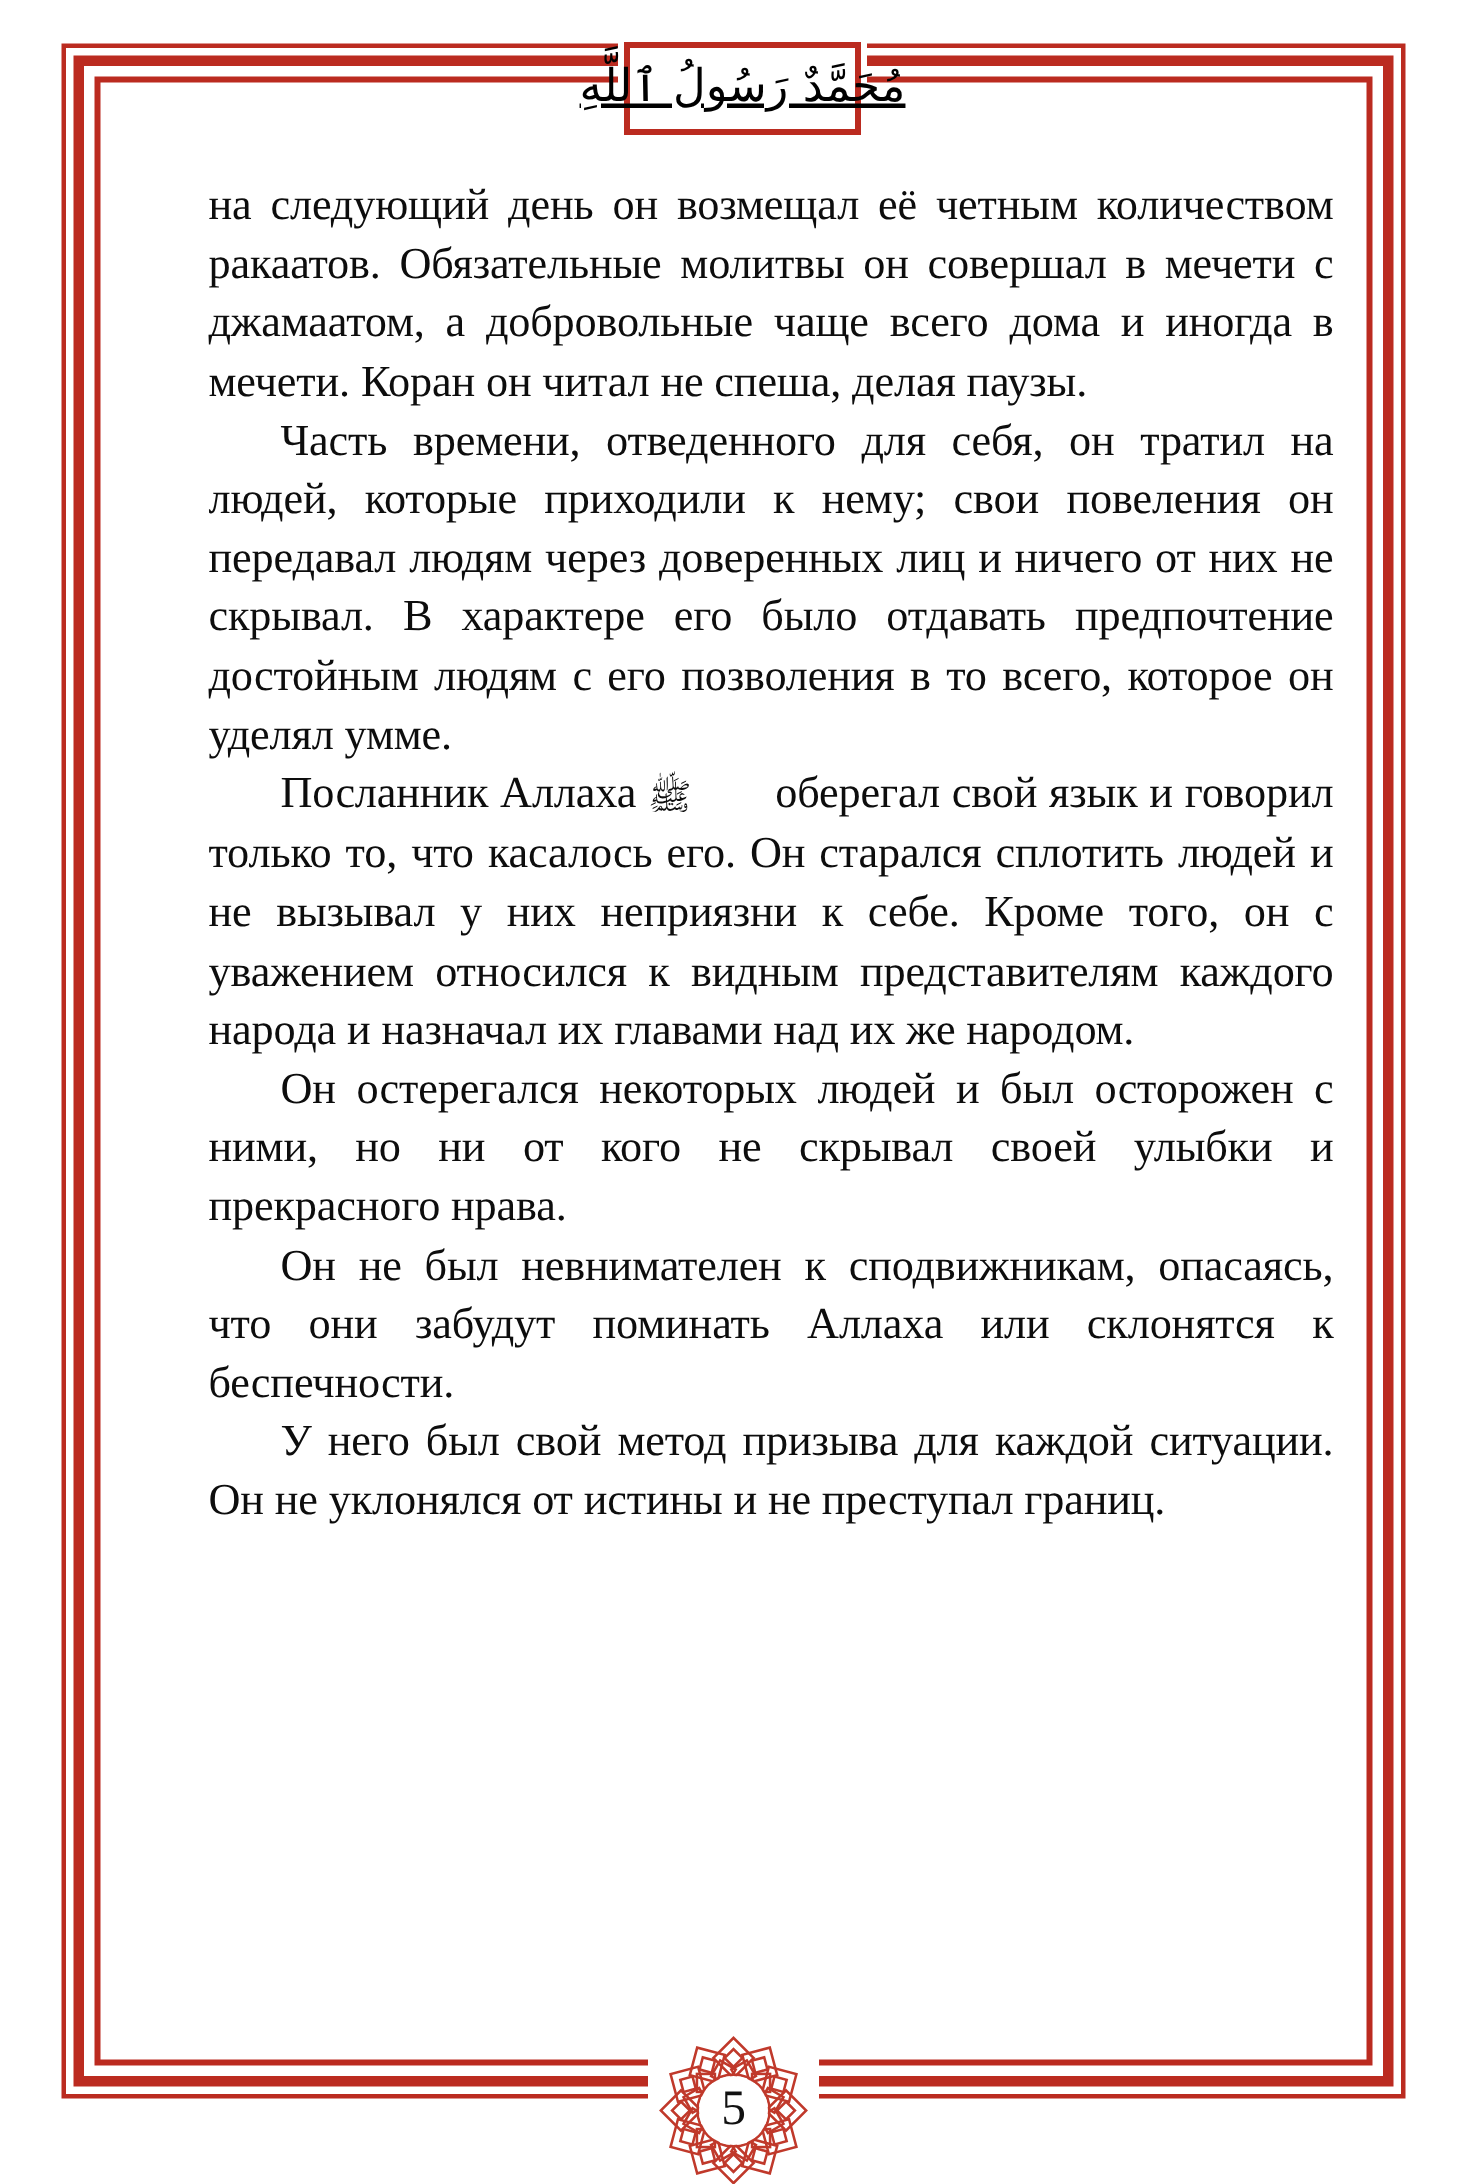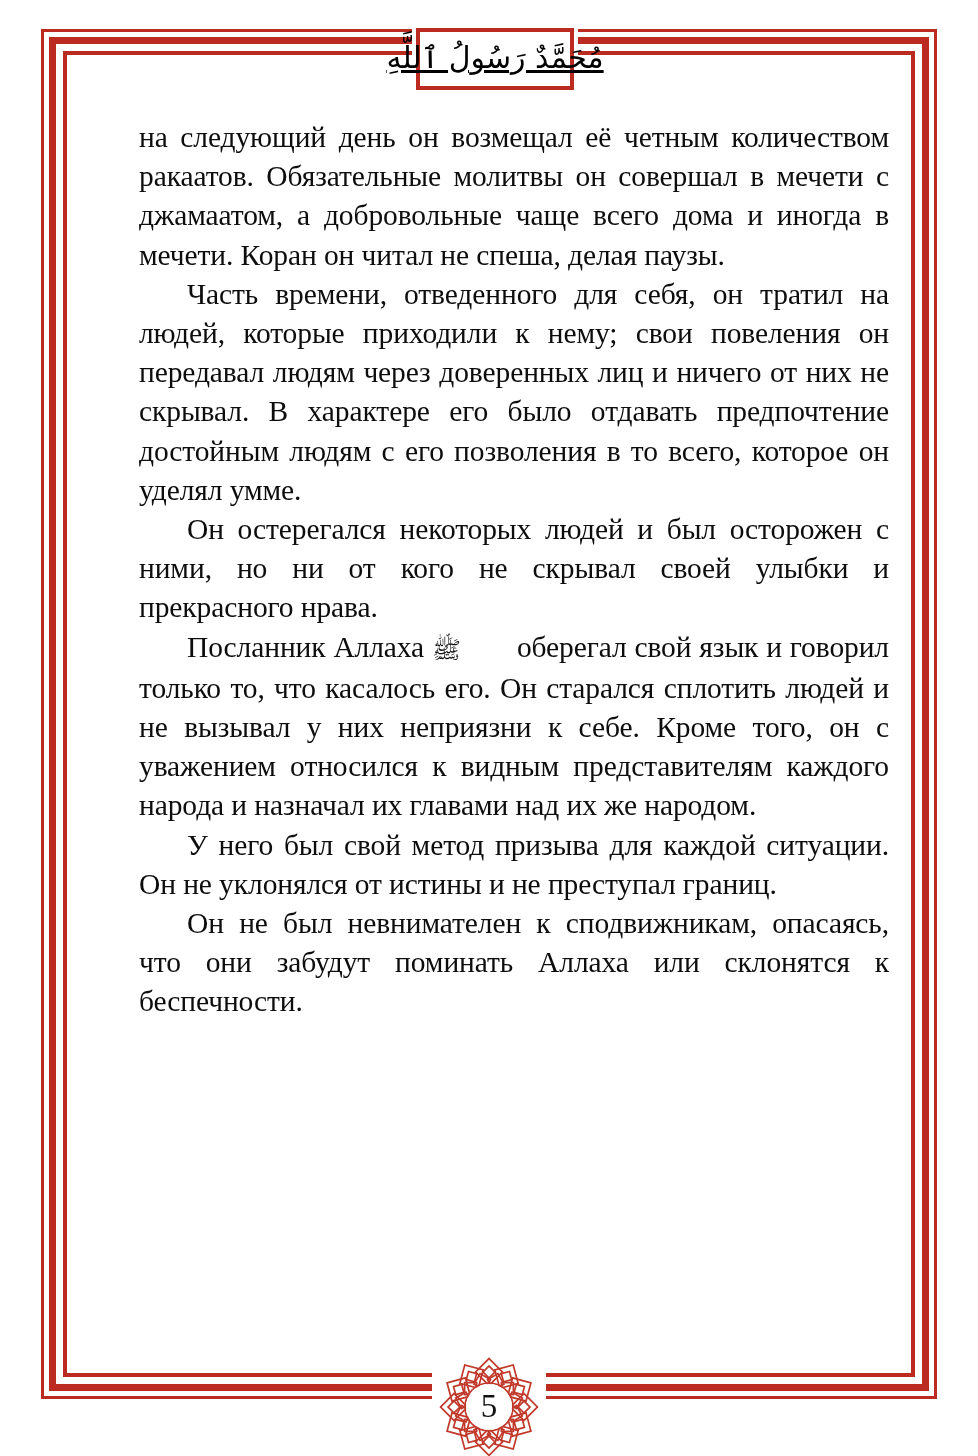--- a/index.html
+++ b/index.html
@@ -167,28 +167,28 @@
   <div class="header-box">
     <span class="header-calligraphy">مُحَمَّدٌ رَسُولُ ٱللَّهِ</span>
   </div>
 
   <div class="content">
 
     <p class="para first">на следующий день он возмещал её четным количеством ракаатов. Обязательные молитвы он совершал в мечети с джамаатом, а добровольные чаще всего дома и иногда в мечети. Коран он читал не спеша, делая паузы.</p>
 
     <p class="para">Часть времени, отведенного для себя, он тратил на людей, которые приходили к нему; свои повеления он передавал людям через доверенных лиц и ничего от них не скрывал. В характере его было отдавать предпочтение достойным людям с его позволения в то всего, которое он уделял умме.</p>
 
+    <p class="para"><span>Посланник Аллаха </span><span class="sallam">ﷺ</span><span> оберегал свой язык и говорил только то, что касалось его. Он старался сплотить людей и не вызывал у них неприязни к себе. Кроме того, он с уважением относился к видным представителям каждого народа и назначал их главами над их же народом.</span></p>
+
     <p class="para">Он остерегался некоторых людей и был осторожен с ними, но ни от кого не скрывал своей улыбки и прекрасного нрава.</p>
 
-    <p class="para"><span>Посланник Аллаха </span><span class="sallam">ﷺ</span><span> оберегал свой язык и говорил только то, что касалось его. Он старался сплотить людей и не вызывал у них неприязни к себе. Кроме того, он с уважением относился к видным представителям каждого народа и назначал их главами над их же народом.</span></p>
-
+
+    <p class="para">Он не был невнимателен к сподвижникам, опасаясь, что они забудут поминать Аллаха или склонятся к беспечности.</p>
 
     <p class="para">У него был свой метод призыва для каждой ситуации. Он не уклонялся от истины и не преступал границ.</p>
-
-    <p class="para">Он не был невнимателен к сподвижникам, опасаясь, что они забудут поминать Аллаха или склонятся к беспечности.</p>
 
   </div>
 
   <div class="footer-medallion">
     <svg width="104" height="104" viewBox="0 0 104 104">
       <g stroke="#C0392B" stroke-width="1.7" fill="none">
 
         <g transform="translate(52,52)">
           <g transform="rotate(0)  translate(0,-35)">
               <rect x="-9.5" y="-9.5" width="19" height="19" transform="rotate(45)"></rect>

